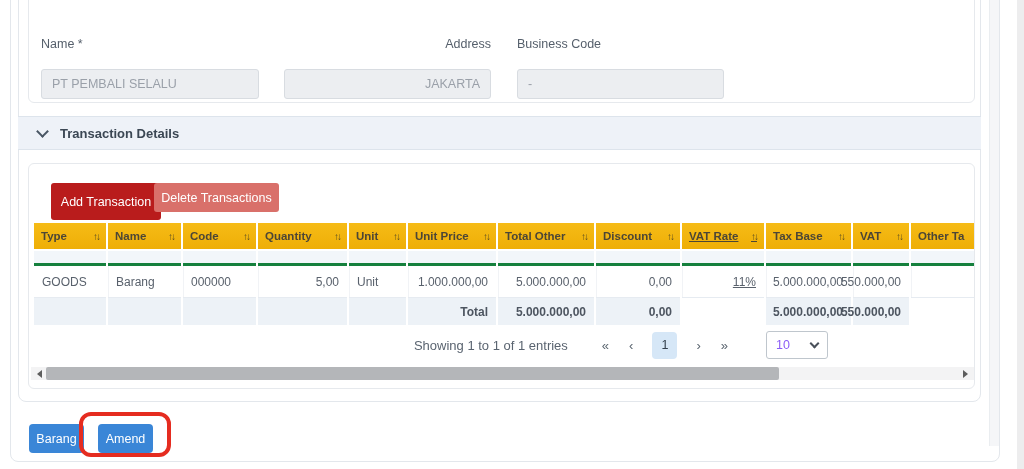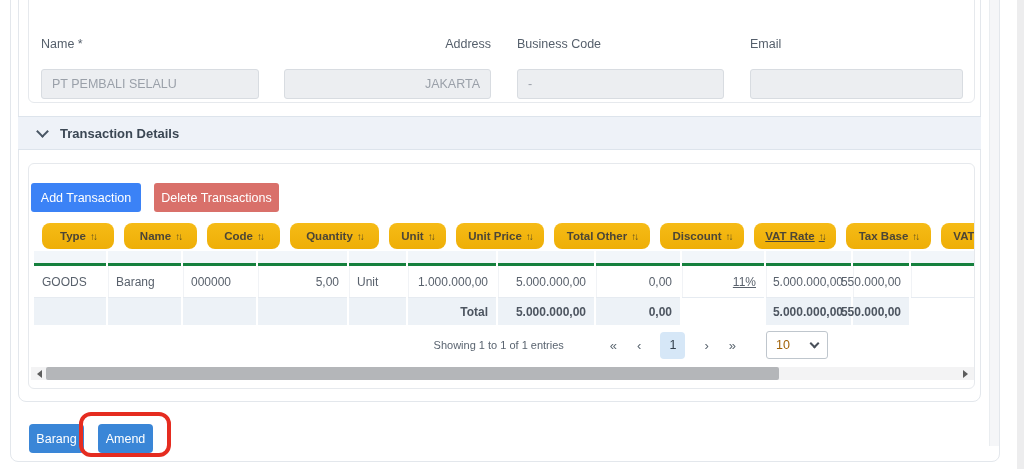--- a/index.html
+++ b/index.html
@@ -38,53 +38,53 @@
              display:flex; align-items:center; }
   .chev { width:9px; height:9px; border-left:2px solid #495664; border-bottom:2px solid #495664;
           transform:rotate(-45deg); margin:-4px 13px 0 20px; }
   .td-band .title { font-size:13px; font-weight:700; color:#3b4754; }
 
   
   .table-card { position:absolute; left:28px; top:163px; width:947px; height:226px;
                 background:#fff; border:1px solid #e6e9ed; border-radius:6px; overflow:hidden; }
   .btn { display:inline-block; border:none; border-radius:3px; color:#fff; font-size:12.5px;
          font-family:"Liberation Sans", sans-serif; text-align:center; cursor:pointer; }
-  .add-btn { position:absolute; left:2px; top:19px; width:110px; height:29px; background:#3b82f6; }
+  .add-btn { position:absolute; left:22px; top:19px; width:110px; height:37px; background:#b91c1c; }
   .del-btn { position:absolute; left:125px; top:19px; width:125px; height:29px; background:#d9706a; }
 
   .tbl { position:absolute; left:5px; top:59px; width:962px; }
   .tr { display:flex; }
   .cell { margin-right:2px; flex:0 0 auto; }
   .c0{width:72px;} .c1{width:73px;} .c2{width:73px;} .c3{width:89px;} .c4{width:57px;}
   .c5{width:88px;} .c6{width:96px;} .c7{width:84px;} .c8{width:82px;text-decoration:underline;} .c9{width:85px;}
   .c10{width:56px;} .c11{width:90px;}
-  .th { height:26px; display:flex; align-items:center; justify-content:center;
-        padding:0 7px; background:linear-gradient(#f6bb16,#eeae07); border-radius:8px;
-        color:#4c4636; font-size:11.5px; font-weight:700; white-space:nowrap;margin-left:8px; }
+  .th { height:26px; display:flex; align-items:center; justify-content:space-between;
+        padding:0 7px; background:linear-gradient(#f6bb16,#eeae07); border-radius:0;
+        color:#4c4636; font-size:11.5px; font-weight:700; white-space:nowrap; }
   .sort { font-size:10px; letter-spacing:-2px; color:#564a23; font-weight:400; padding-left:4px; }
   .thin { margin-top:2px; }
   .thin .cell { height:12px; background:#f2f6fa; }
   .data .cell { height:34px; background:#fff; display:flex; align-items:center; padding:0 8px;
                 font-size:12px; color:#59616c; border-top:3px solid #15803d; white-space:nowrap; }
   .data .cell:not(:first-child) { box-shadow:inset 1px 0 0 #f1f3f6; }
   .totals .cell { height:28px; background:#edf2f7; display:flex; align-items:center; padding:0 8px;
                   font-size:12px; font-weight:700; color:#4d5560; border-top:1px solid #e6ebf1; white-space:nowrap; }
   .totals .plain { background:#fff; }
   .num { justify-content:flex-end; text-align:right; }
 
   
   .pager { position:absolute; left:0; top:167px; width:100%; height:28px; display:flex;
            align-items:center; justify-content:flex-end; padding-right:146px; }
-  .pager .summary { font-size:11px; color:#5a6470; margin-right:36px; }
+  .pager .summary { font-size:13px; color:#5a6470; margin-right:24px; }
   .pg-arrow { font-size:13px; color:#5b6670; margin:0 10px; cursor:pointer; }
   .pg-page { width:25px; height:27px; background:#d6e7f7; border-radius:4px; margin:0 9px;
              display:flex; align-items:center; justify-content:center; font-size:12.5px; color:#33404d; cursor:pointer; }
-  .pg-select { width:62px; height:28px; border:1px solid #bfc6cd; border-radius:3px; margin-left:20px;
+  .pg-select { width:62px; height:28px; border:1px solid #bfc6cd; border-radius:3px; margin-left:28px;
                display:flex; align-items:center; justify-content:space-between; padding:0 9px;
-               font-size:12.5px; color:#a16207; background:#fff; cursor:pointer; }
+               font-size:12.5px; color:#8b5cf6; background:#fff; cursor:pointer; }
   .sel-chev { width:7px; height:7px; border-left:2px solid #49505a; border-bottom:2px solid #49505a;
               transform:rotate(-45deg); margin-top:-3px; }
 
   
   .hscroll { position:absolute; left:2px; top:203px; width:943px; height:13px; background:#f3f3f4;
              display:flex; align-items:center; }
   .hs-left, .hs-right { width:0; height:0; border-top:4px solid transparent; border-bottom:4px solid transparent; }
   .hs-left  { border-right:5px solid #5d5d5d; margin-left:6px; }
   .hs-right { border-left:5px solid #5d5d5d; position:absolute; right:6px; }
   .hs-thumb { position:absolute; left:15px; width:733px; height:13px; background:#b4b6b9; border-radius:2px; }
@@ -117,24 +117,20 @@
       <span class="lbl">Name *</span>
       <span class="inp">PT PEMBALI SELALU</span>
     </div>
     <div class="field f1">
       <span class="lbl">Address</span>
       <span class="inp">JAKARTA</span>
     </div>
     <div class="field f2">
       <span class="lbl">Business Code</span>
       <span class="inp">-</span>
-    </div>
-    <div class="field f3">
-      <span class="lbl">Email</span>
-      <span class="inp"></span>
     </div>
   </div>
 
   <div class="td-band">
     <span class="chev"></span>
     <span class="title">Transaction Details</span>
   </div>
 
   <div class="table-card">
 

